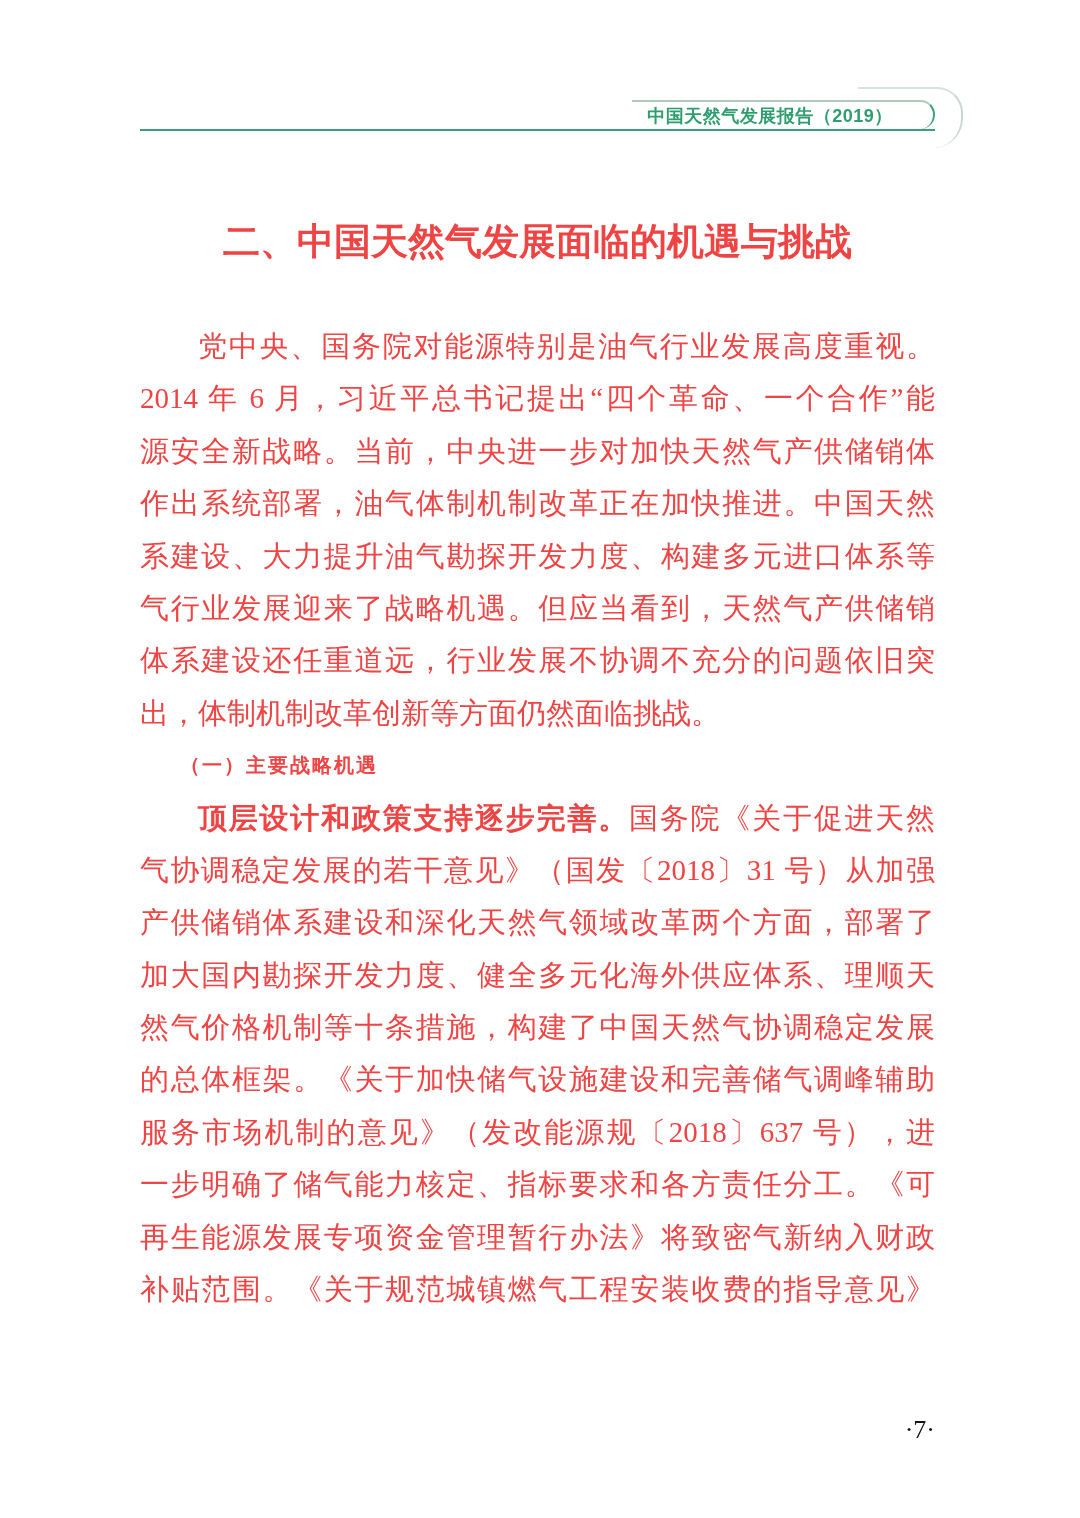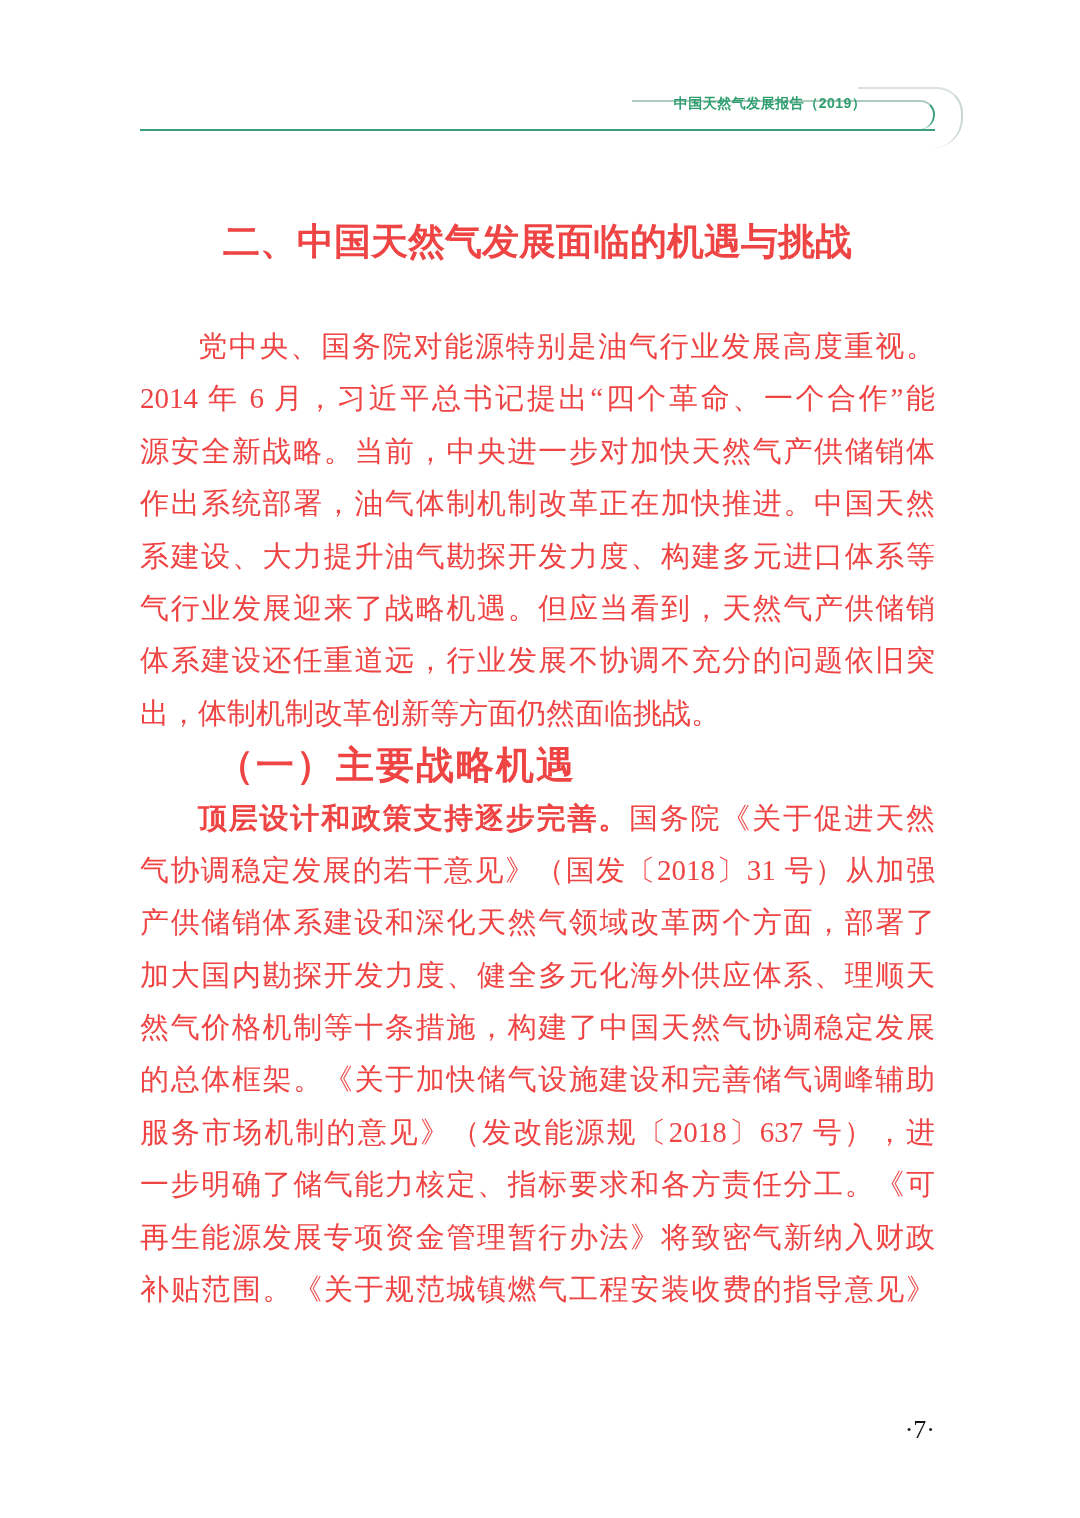--- a/index.html
+++ b/index.html
@@ -31,26 +31,26 @@
   .hdr-echo {
     position:absolute; left:858px; top:87px;
     width:105px; height:61px;
     border-top:2px solid #d9e2dc;
     border-right:2px solid #c9d8cf;
     border-top-right-radius:26px;
     border-bottom-right-radius:30px;
     box-sizing:border-box;
   }
   .hdr-title {
-    position:absolute; left:620px; top:89px;
+    position:absolute; left:620px; top:102px;
     width:300px; height:28px; line-height:28px;
     text-align:center;
     font-family:"Liberation Sans", sans-serif;
     font-weight:600;
-    font-size:14px;
+    font-size:18px;
     color:#2f9e6f;
     letter-spacing:0.5px;
   }
 
   
   .chapter-title {
     position:absolute; left:140px; top:216px;
     width:795px; height:52px; line-height:52px;
     text-align:center;
     font-family:"Liberation Sans", sans-serif;
@@ -77,21 +77,21 @@
   .tline.first { text-indent:2em; }
   .para.ragged-last .tline.lastline { text-align-last:left; }
   .bold-run {
     font-family:"Liberation Sans", sans-serif;
     font-weight:700;
   }
   .section-heading {
     height:52.4px; line-height:52.4px;
     text-indent:2em;
     font-weight:700;
-    font-size:38px;
+    font-size:20px;
     letter-spacing:2px;
     overflow:hidden;
   }
 
   
   .page-number {
     position:absolute; right:145px; top:1412px;
     width:120px; height:36px; line-height:36px;
     text-align:right;
     font-size:26px;

